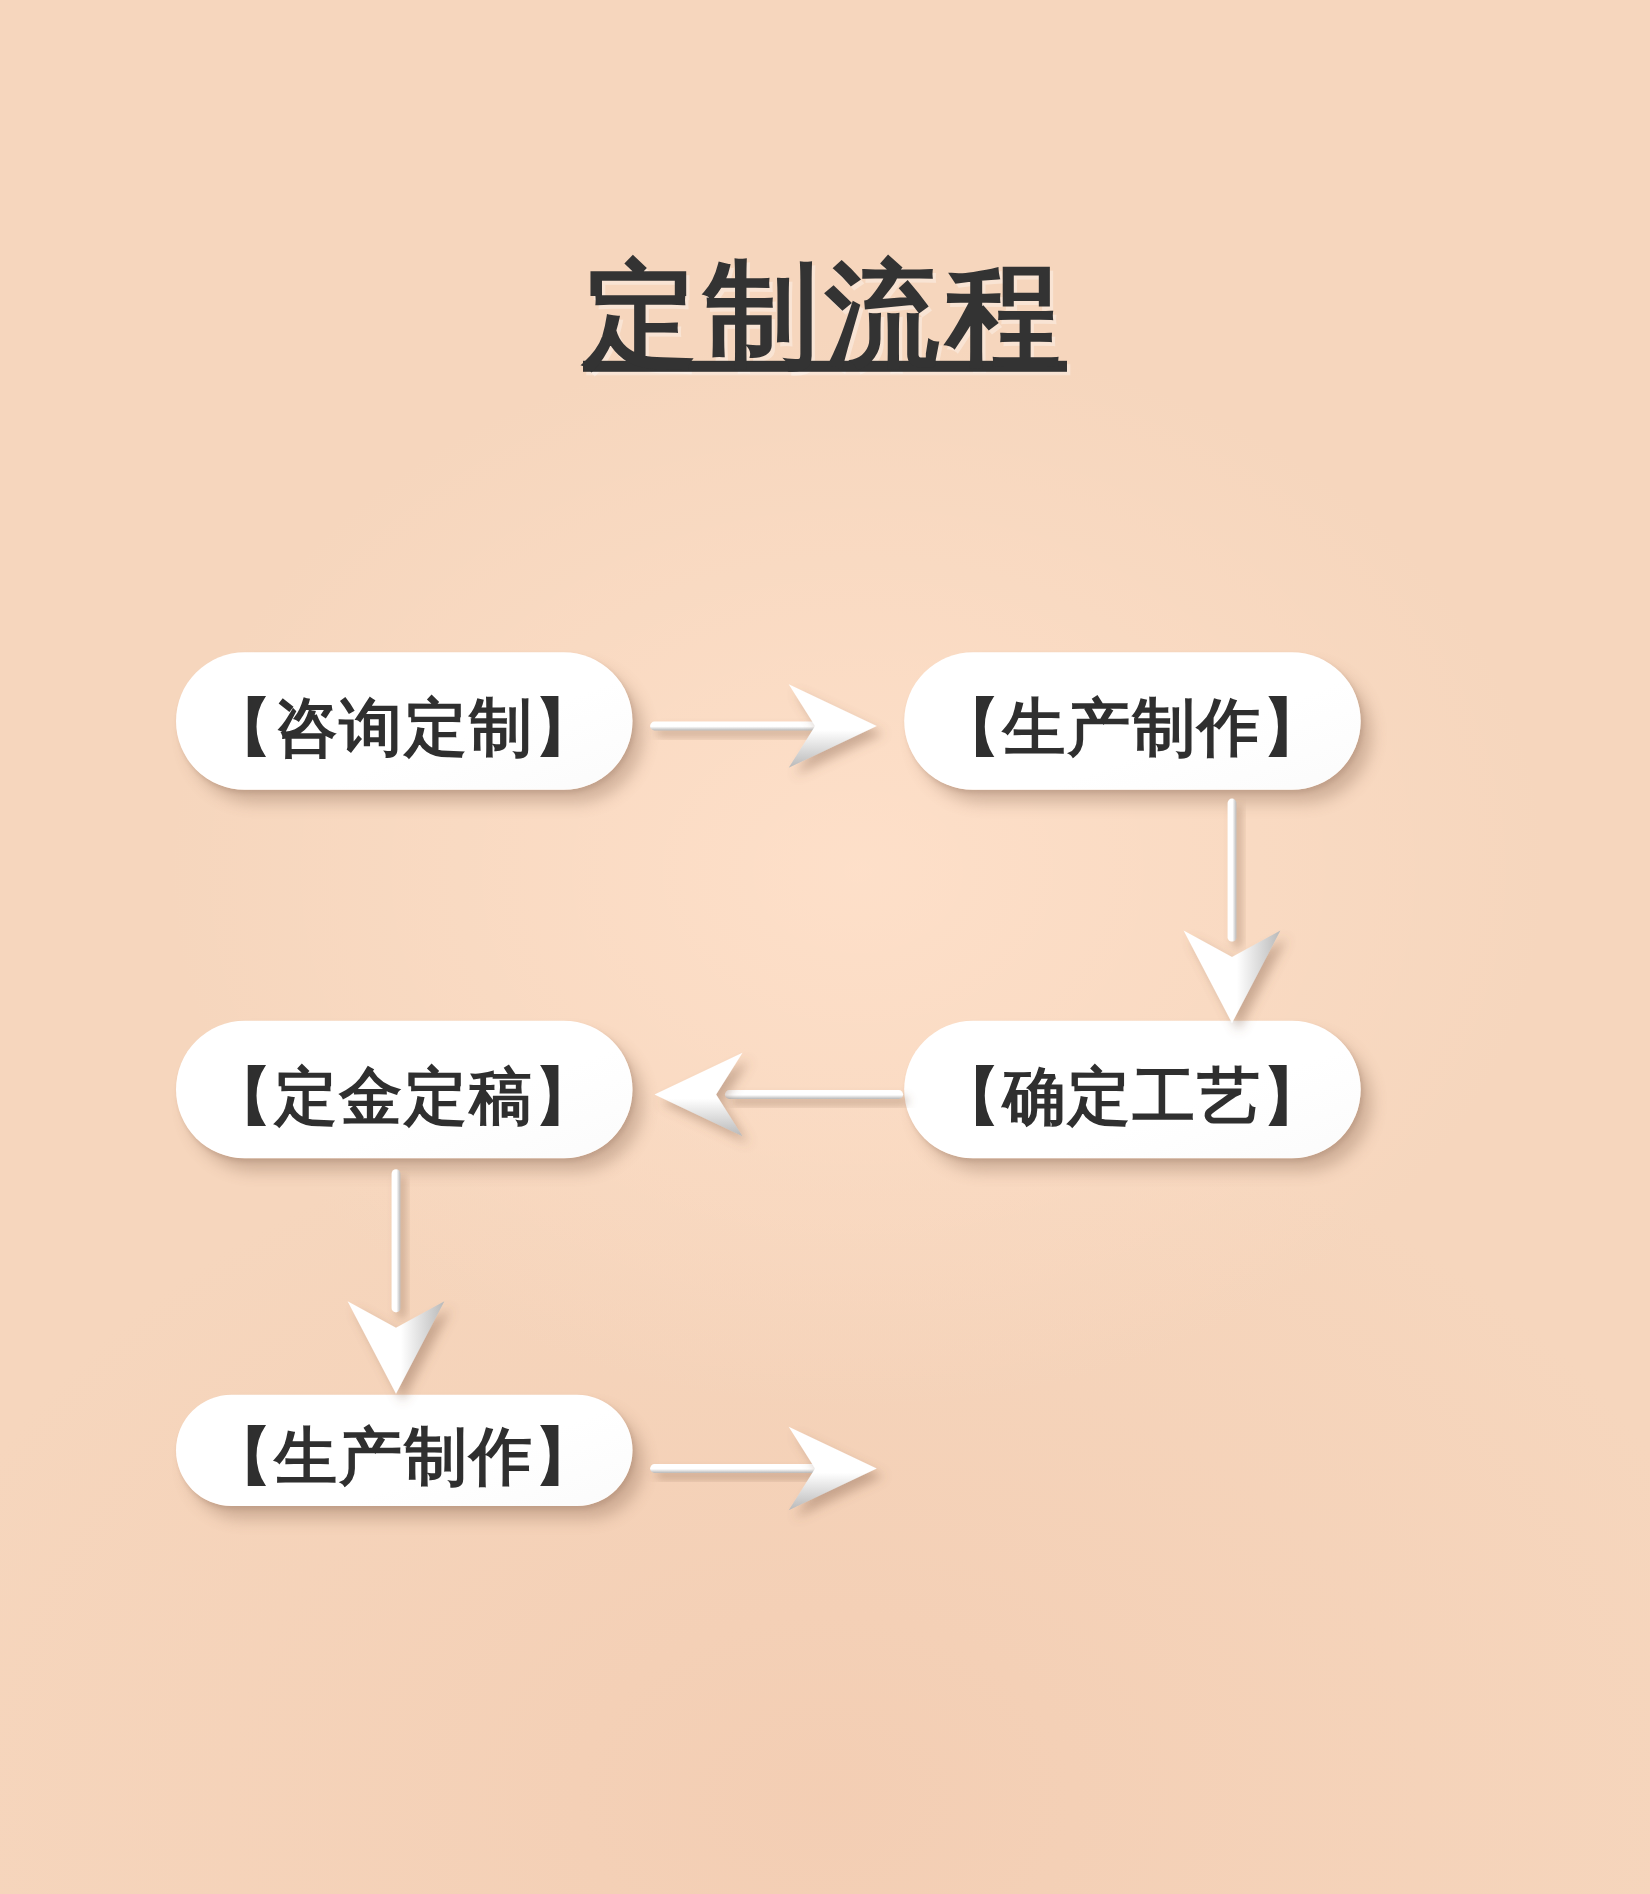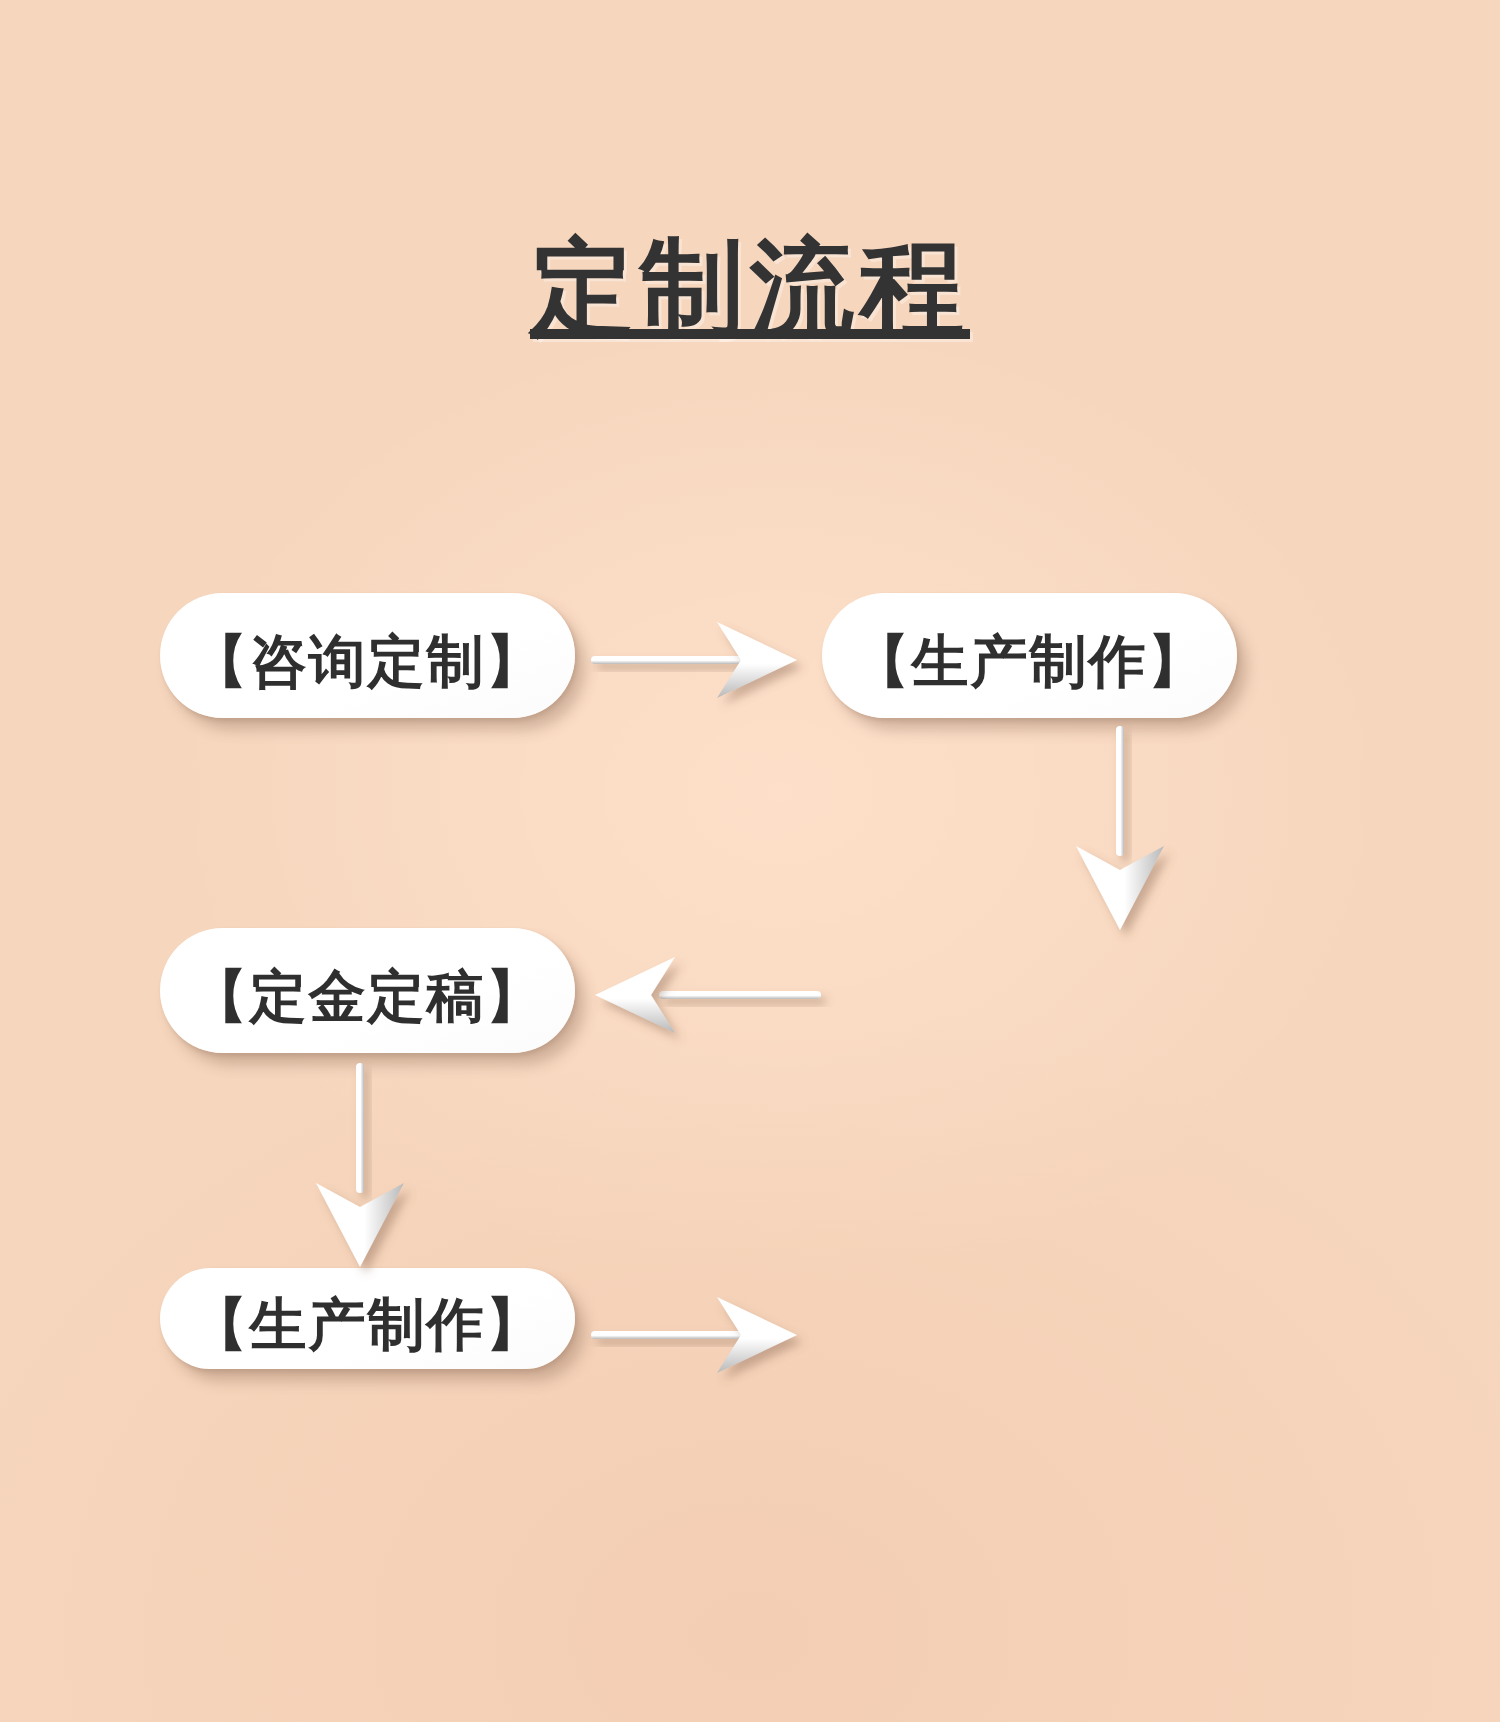--- a/index.html
+++ b/index.html
@@ -124,20 +124,23 @@
   </div>
 
   <div class="node node-c2">
     <span class="node-label">【生产制作】</span>
   </div>
 
   <div class="node node-c3">
     <span class="node-label">【定金定稿】</span>
   </div>
 
+  <div class="node node-c4">
+    <span class="node-label">【确定工艺】</span>
+  </div>
 
   <div class="node node-c5">
     <span class="node-label">【生产制作】</span>
   </div>
 
 
   <div class="connector conn-a">
     <svg viewBox="0 0 260 120" width="260" height="120">
       <g filter="url(#softDropThin)">
         <rect x="16" y="56" width="160" height="8" rx="4" fill="url(#barbGradH)"></rect>

